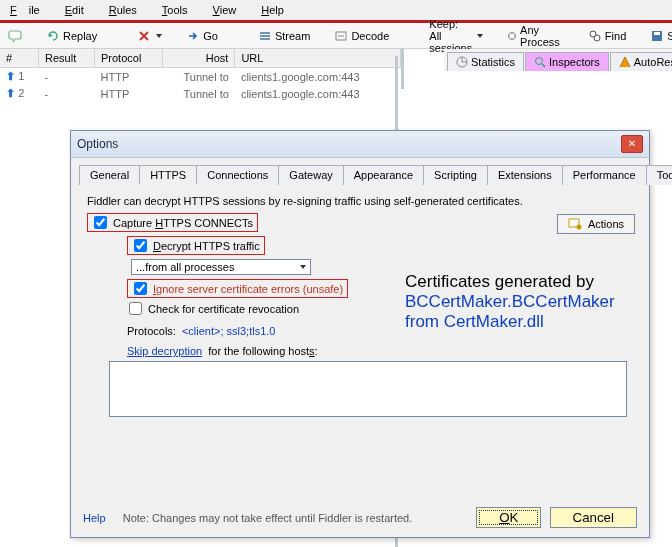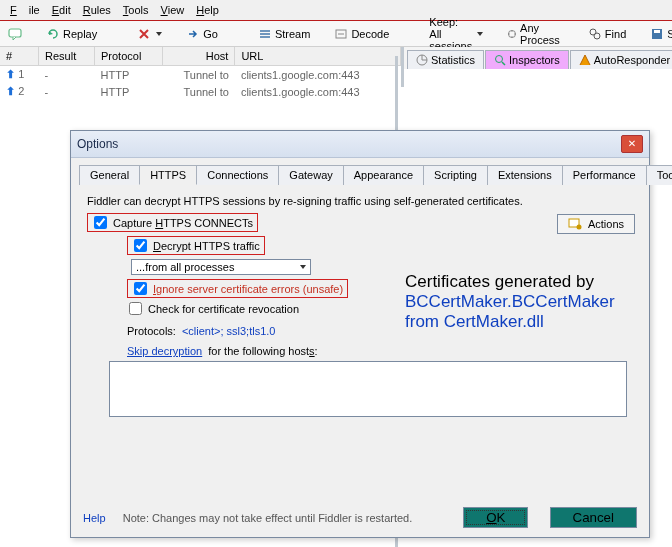--- a/index.html
+++ b/index.html
@@ -1,32 +1,32 @@
 <!DOCTYPE html>
 <html><head>
 <meta charset="utf-8">
 <style>
 * { box-sizing: border-box; margin: 0; padding: 0; }
 body { font-family: Tahoma, Arial, sans-serif; font-size: 11px; background: #fff; width: 672px; height: 547px; overflow: hidden; position: relative; }
-.menubar { display: flex; gap: 0; padding: 2px 4px; background: #f0f0f0; border-bottom: 1px solid #b91c1c; }
+.menubar { display: flex; gap: 13px; padding: 2px 4px; background: #f0f0f0; border-bottom: 3px solid #b91c1c; }
 .menubar span { padding: 2px 6px; cursor: default; }
 .menubar span u { text-decoration: underline; }
 .toolbar { display: flex; align-items: center; gap: 16px; padding: 2px 4px; background: #f7f7f7; border-bottom: 1px solid #d0d0d0; height: 26px; }
 .tb-btn { display: inline-flex; align-items: center; gap: 3px; padding: 2px 4px; }
 .tb-sep { width: 1px; height: 18px; background: #c0c0c0; }
 .tb-icon { width: 14px; height: 14px; display: inline-block; }
 .dd-arrow { display:inline-block; width:0; height:0; border-left:3px solid transparent; border-right:3px solid transparent; border-top:4px solid #333; margin-left:2px; }
 .main { display: flex; height: 40px; }
 .sessions { flex: 1; border-right: 3px solid #c0c8d0; }
 .sessions table { width: 100%; border-collapse: collapse; font-size: 11px; }
 .sessions th { text-align: left; font-weight: normal; padding: 3px 6px; background: #f0f0f0; border-bottom: 1px solid #d4d4d4; border-right: 1px solid #d4d4d4; }
 .sessions td { padding: 2px 6px; color: #666; }
 .up-icon { color: #1e6fd8; font-weight: bold; }
 .right-tabs { width: 268px; }
-.rtabs-row { display: flex; gap: 1px; padding: 3px 3px 0 3px; background: #f4f4f4; }
+.rtabs-row { display: flex; gap: 1px; padding: 3px 3px 0 3px; background: #f4f4f4; margin-left: 40px; }
 .rtab { border: 1px solid #a8b0bc; border-bottom: none; padding: 3px 8px; background: #f0abfc; display: flex; align-items: center; gap: 3px; }
 .rtab.inactive { background: #eef0f4; }
 .divider-v { position:absolute; left:395px; top:56px; bottom:0; width:3px; background:#c0c8d0; }
 
 
 .dialog { position: absolute; left: 70px; top: 130px; width: 580px; height: 408px; border: 1px solid #7a8aa0; background: #f0f0f0; box-shadow: 2px 2px 6px rgba(0,0,0,0.2); }
 .titlebar { display:flex; align-items:center; justify-content:space-between; background: linear-gradient(#e8eef7,#d6e0ef); padding: 4px 6px; border-bottom:1px solid #b8c4d6; }
 .titlebar .title { font-size: 12px; color:#1a2a4a; }
 .closebtn { width:22px; height:18px; background:#d94f3a; border:1px solid #a33; color:#fff; font-size:10px; text-align:center; line-height:16px; border-radius:2px; }
 .dlg-body { padding: 6px 8px 4px 8px; position: relative; height: calc(100% - 26px); }
@@ -41,21 +41,21 @@
 .indent { margin-left: 40px; }
 .select { border:1px solid #7a8aa0; background:#fff; padding:1px 4px; width:180px; display:inline-flex; justify-content:space-between; align-items:center; }
 .unsafe { color:#c43020; }
 .link { color:#1040c0; }
 .underline { text-decoration: underline; }
 .actions-btn { position:absolute; right:14px; top:56px; border:1px solid #7a8aa0; background:#f4f4f4; padding:2px 10px; display:flex; align-items:center; gap:6px; }
 .cert-block { position:absolute; right:14px; top:114px; width:230px; font-size:17px; }
 .hostsbox { border:1px solid #7a8aa0; background:#fff; height:56px; margin:4px 0 0 22px; width: calc(100% - 28px); }
 .footer { position:absolute; left:12px; right:12px; bottom:10px; display:flex; align-items:center; justify-content:space-between; }
 .footer .note { color:#555; }
-.btn { border:1px solid #7a8aa0; background:#0f766e; padding:2px 22px; margin-left:18px; }
+.btn { border:1px solid #7a8aa0; background:#fef9c3; padding:2px 22px; margin-left:5px; }
 .btn.default { outline:1px dotted #333; outline-offset:-4px; }
 .help { color:#1040c0; margin-right:14px; }
 </style>
 </head>
 <body>
 
 <div class="menubar">
   <span><u>F</u><span></span>ile</span>
   <span><u>E</u>dit</span>
   <span><u>R</u>ules</span>

